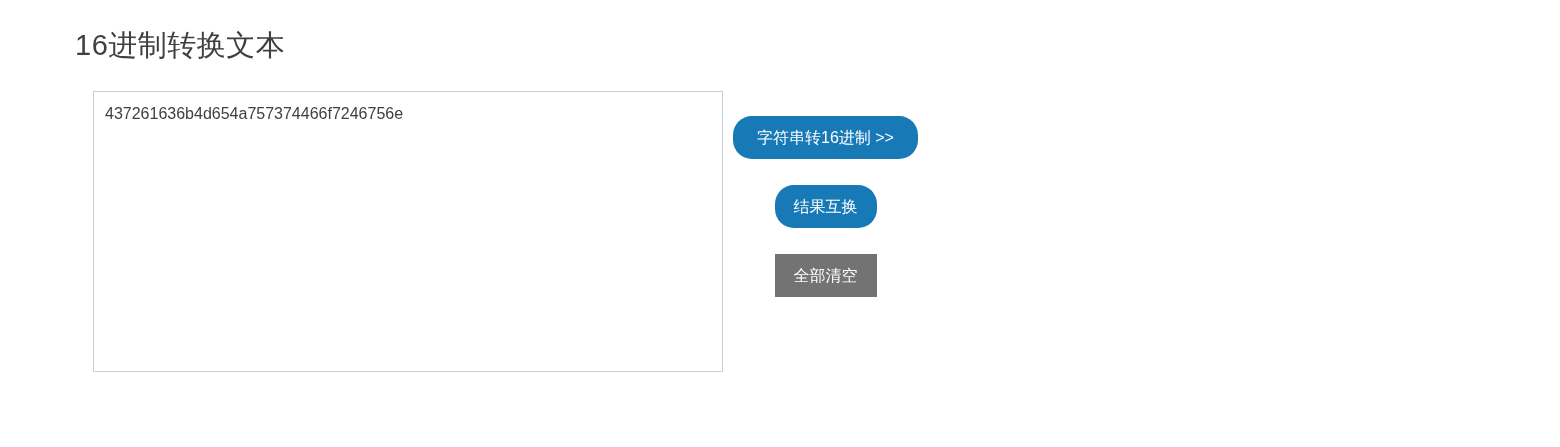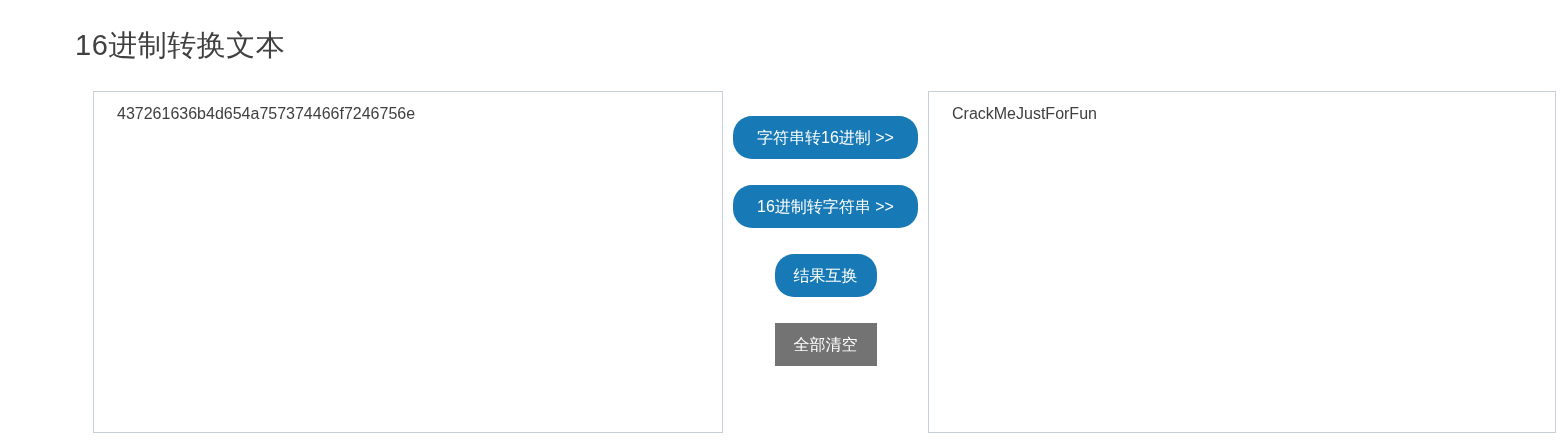--- a/index.html
+++ b/index.html
@@ -26,29 +26,29 @@
     color: #9e9e9e;
     font-weight: 400;
   }
   .content {
     margin: 25px 4px 0 93px;
     display: flex;
     align-items: flex-start;
   }
   .io-textarea {
     width: 630px;
-    height: 342px;
+    height: 281px;
     border: 1px solid #c7cfda;
     background: #ffffff;
     resize: none;
     outline: none;
     font-family: "Liberation Sans", "DejaVu Sans", sans-serif;
     font-size: 16px;
     color: #404040;
-    padding: 12px 23px;
+    padding: 12px 11px;
     line-height: 1.25;
     overflow: auto;
   }
   .io-textarea.right { width: 628px; }
   .btn-col {
     width: 205px;
     flex: 0 0 205px;
     display: flex;
     flex-direction: column;
     align-items: center;
@@ -78,20 +78,18 @@
 <div class="header">
   <span class="page-title">16进制转换文本</span>
 </div>
 
 <div class="content">
 
   <textarea class="io-textarea left" spellcheck="false" style="">437261636b4d654a757374466f7246756e</textarea>
 
   <div class="btn-col">
     <button class="btn blue wide">字符串转16进制 &gt;&gt;</button>
-    <button class="btn blue wide">16进制转字符串 &gt;&gt;</button>
     <button class="btn blue narrow">结果互换</button>
     <button class="btn red narrow">全部清空</button>
   </div>
 
-  <textarea class="io-textarea right" spellcheck="false" style="">CrackMeJustForFun</textarea>
 
 </div>
 
 </body></html>

